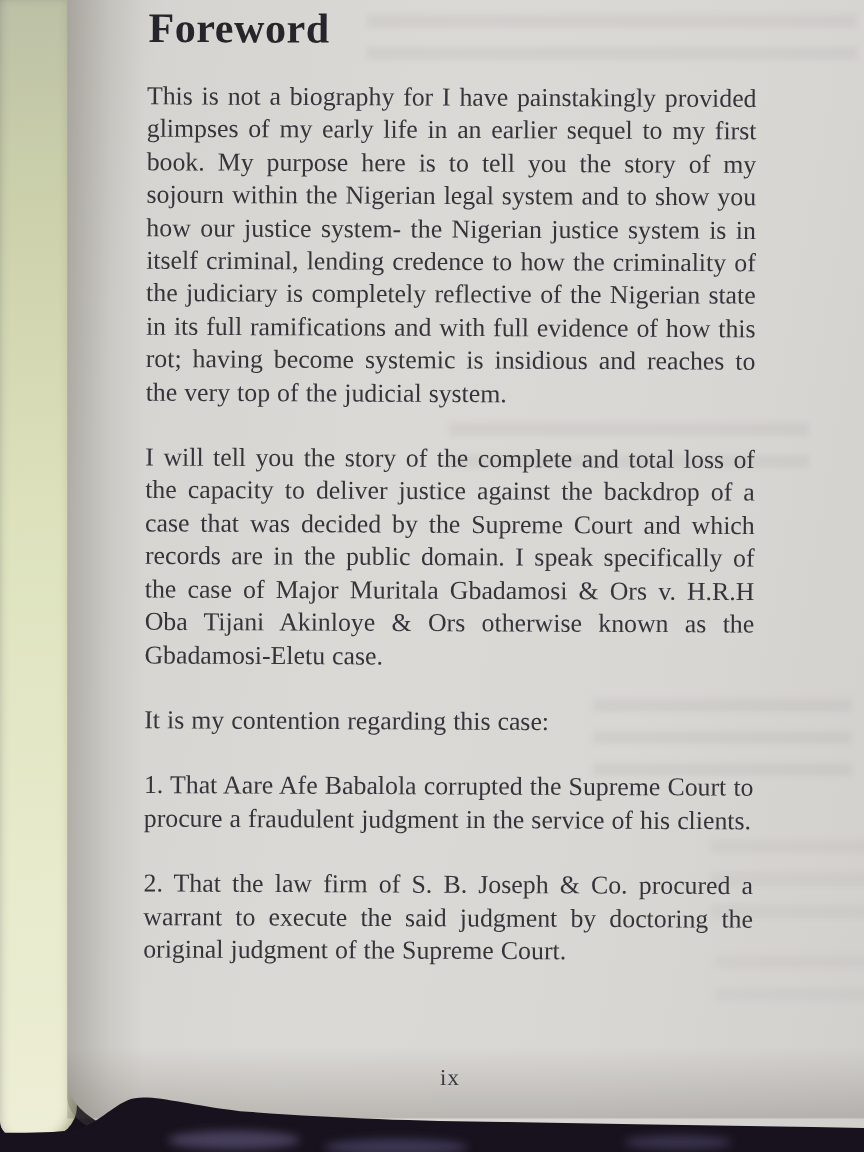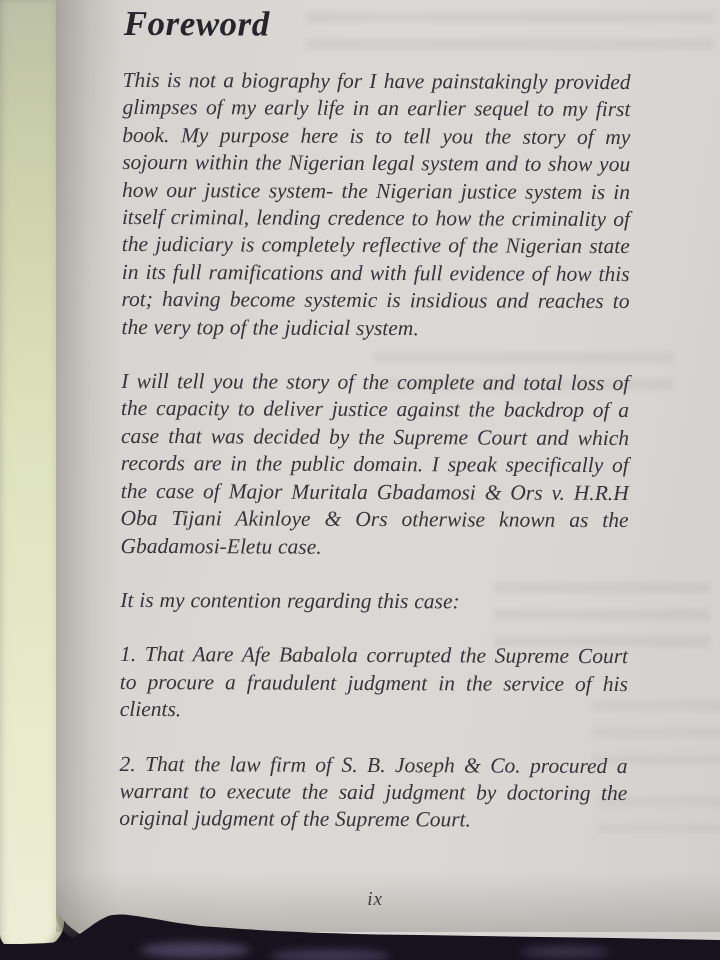--- a/index.html
+++ b/index.html
@@ -1,21 +1,21 @@
 <!DOCTYPE html>
 <html><head>
 <meta charset="utf-8">
 <style>
   html,body{margin:0;padding:0;}
   body{
     width:720px;height:960px;overflow:hidden;
     font-family:"Liberation Serif","DejaVu Serif",serif;
     background:#17121d;
   }
-  .photo{position:relative;width:720px;height:960px;background:#17121d;font-style:italic;}
+  .photo{position:relative;width:720px;height:960px;background:#17121d;}
 
   
   .table-surface{
     position:absolute;left:0;bottom:0;width:720px;height:90px;
     background:
       radial-gradient(60px 14px at 190px 70px, rgba(122,112,150,.5), transparent 70%),
       radial-gradient(70px 12px at 330px 80px, rgba(104,96,134,.45), transparent 70%),
       radial-gradient(50px 10px at 560px 72px, rgba(90,84,118,.4), transparent 70%),
       #15101c;
   }

